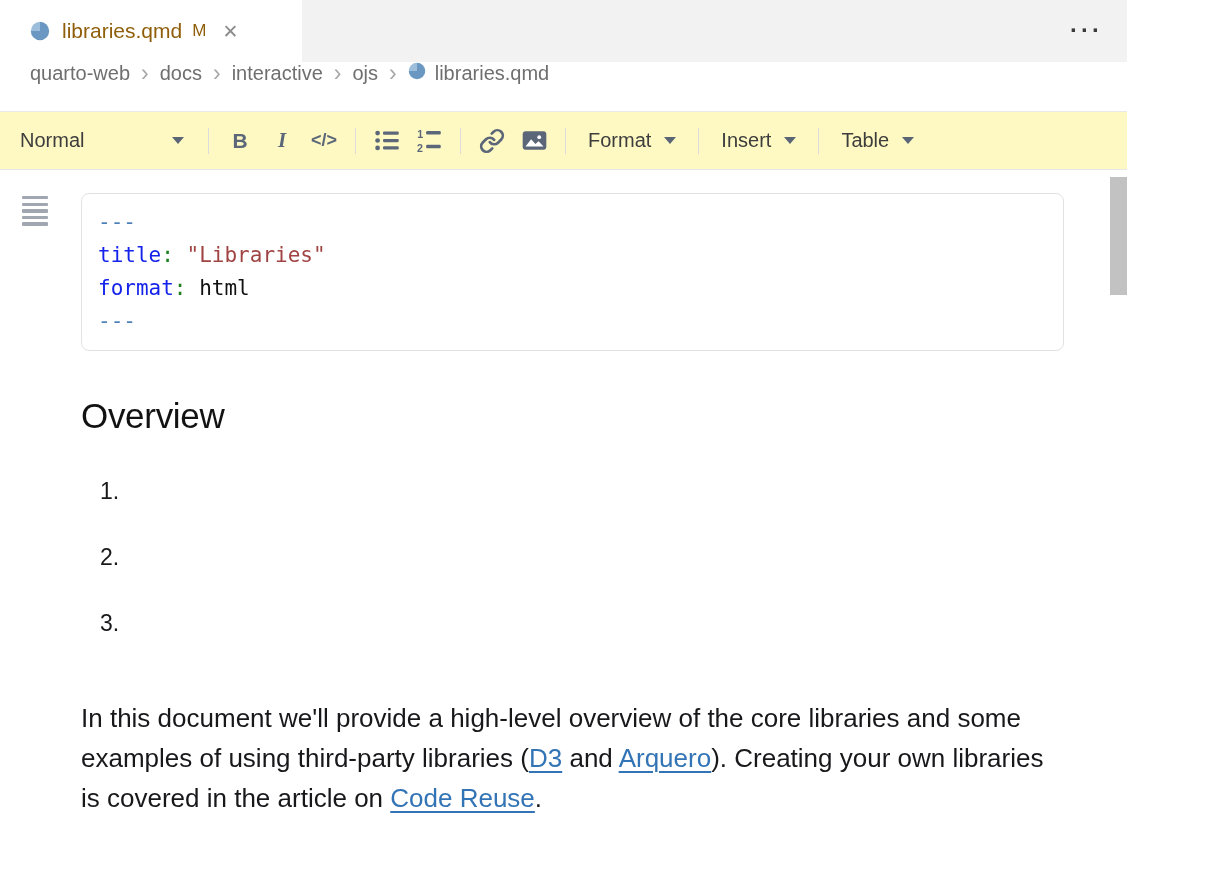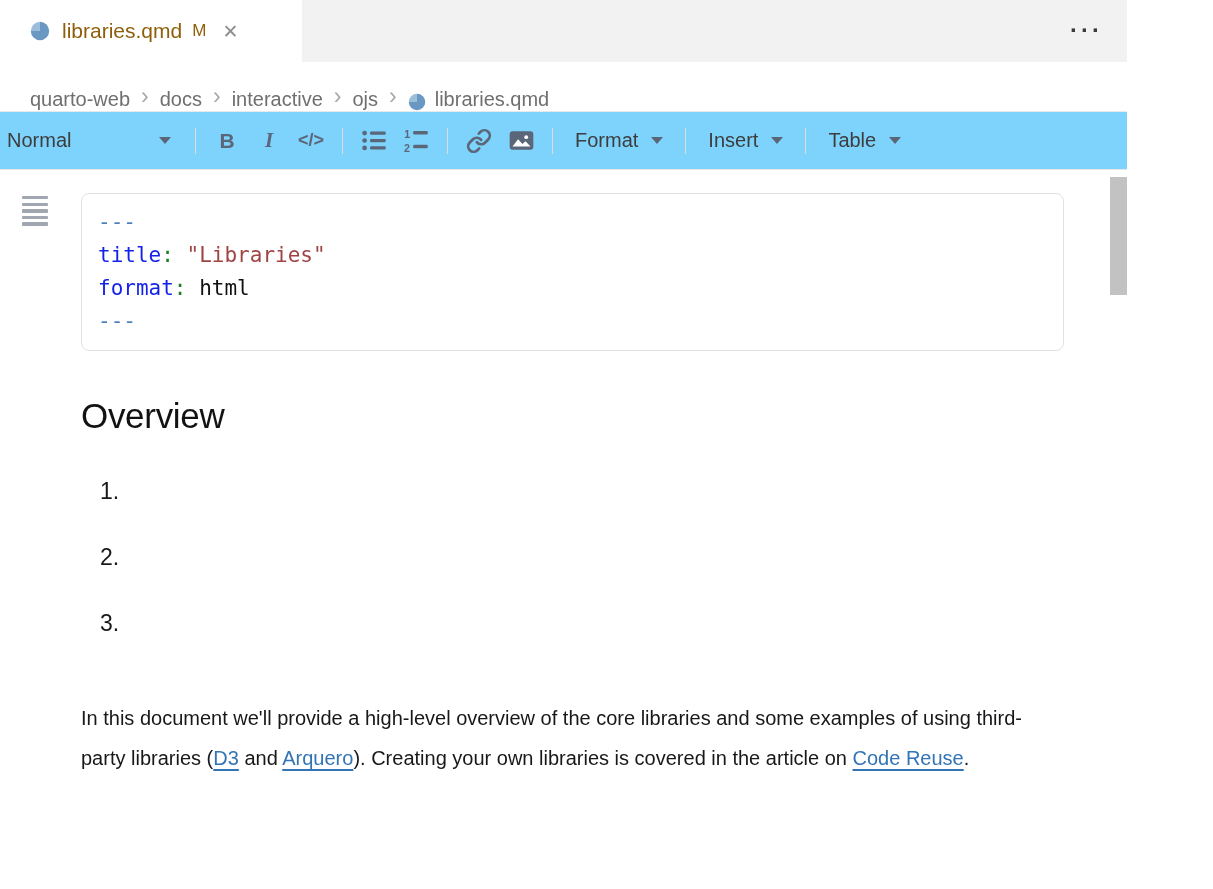--- a/index.html
+++ b/index.html
@@ -11,27 +11,27 @@
   .tab-bar { display:flex; align-items:stretch; height:62px; background:#f2f2f2; position:relative; }
   .tab { display:flex; align-items:center; width:302px; background:#ffffff; padding:0 18px 0 30px; cursor:pointer; }
   .quarto-icon { width:20px; height:20px; display:inline-flex; flex:0 0 auto; }
   .tab-title { margin-left:12px; font-size:21px; color:var(--tab-modified,#8f5e0a); }
   .mod-badge { margin-left:10px; font-size:17px; color:var(--tab-modified,#8f5e0a); }
   .tab-close { margin-left:16px; font-size:19px; color:#8e8e8e; cursor:pointer; line-height:1; }
   .tab-bar-rest { flex:1; }
   .more-actions { position:absolute; right:24px; top:16px; font-size:24px; font-weight:700; letter-spacing:3px; color:#3a3a3a; cursor:pointer; }
 
   
-  .breadcrumb { display:flex; align-items:flex-end; height:50px; padding-left:30px; background:#fff; border-bottom:1px solid #e9e9e9; }
+  .breadcrumb { display:flex; align-items:flex-start; height:50px; padding-left:30px; background:#fff; border-bottom:1px solid #e9e9e9; }
   .crumb { font-size:20px; color:#6f6f6f; cursor:pointer; }
   .crumb-sep { font-size:23px; color:#a8a8a8; margin:0 11px; line-height:1; padding-bottom:3px; }
   .breadcrumb .quarto-icon { width:18px; height:18px; margin-right:9px; }
 
   
-  .toolbar { display:flex; align-items:center; height:58px; background:#7dd3fc; border-bottom:1px solid #e7e7e7; padding-left:5px; }
+  .toolbar { display:flex; align-items:center; height:58px; background:#fef9c3; border-bottom:1px solid #e7e7e7; padding-left:18px; }
   .tb-sep { width:1px; height:26px; background:#dcdcdc; margin:0 10px; flex:0 0 auto; }
   .style-dropdown { display:flex; align-items:center; justify-content:space-between; width:180px; padding:0 14px 0 2px; cursor:pointer; }
   .style-dropdown .value { font-size:20px; color:#3d3d3d; }
   .caret { width:0; height:0; border-left:6px solid transparent; border-right:6px solid transparent; border-top:7px solid #5a6575; display:inline-block; }
   .tb-btn { display:flex; align-items:center; justify-content:center; min-width:42px; height:40px; cursor:pointer; color:#5b6779; }
   .tb-btn.bold { font-size:21px; font-weight:800; }
   .tb-btn.italic { font-size:21px; font-weight:700; font-style:italic; font-family:"Liberation Serif", serif; }
   .tb-btn.codeb { font-size:18px; font-weight:700; letter-spacing:0px; }
   .tb-btn svg { display:block; }
   .tb-menu { display:flex; align-items:center; gap:13px; padding:0 12px; height:40px; cursor:pointer; }
@@ -49,21 +49,21 @@
   .tok-key    { color:var(--yaml-key,#1423ea); }
   .tok-colon  { color:var(--yaml-colon,#1d7f1d); }
   .tok-string { color:var(--yaml-string,#a04343); }
   .tok-plain  { color:#111; }
 
   .doc-h1 { margin-top:44px; font-size:35px; line-height:42px; font-weight:400; letter-spacing:-0.3px; color:#121212; }
   .doc-p  { margin-top:44px; font-size:23px; line-height:30px; }
   .doc-ol { margin-top:39px; list-style:none; padding-left:19px; }
   .doc-ol li { display:flex; margin-bottom:36px; font-size:23px; line-height:30px; }
   .li-num { flex:0 0 auto; margin-right:9px; }
-  .doc-closing { margin-top:60px; font-size:20px; line-height:40px; max-width:1020px; }
+  .doc-closing { margin-top:60px; font-size:26px; line-height:40px; max-width:1020px; }
 
   .inline-link { color:var(--accent-link,#3274b5); text-decoration:underline; text-underline-offset:4px; text-decoration-thickness:1.5px; cursor:pointer; }
 
   
   .scroll-thumb { position:absolute; right:0; top:177px; width:17px; height:118px; background:#c2c2c2; cursor:pointer; }
 </style>
 </head>
 <body>
 
 <div class="app">

